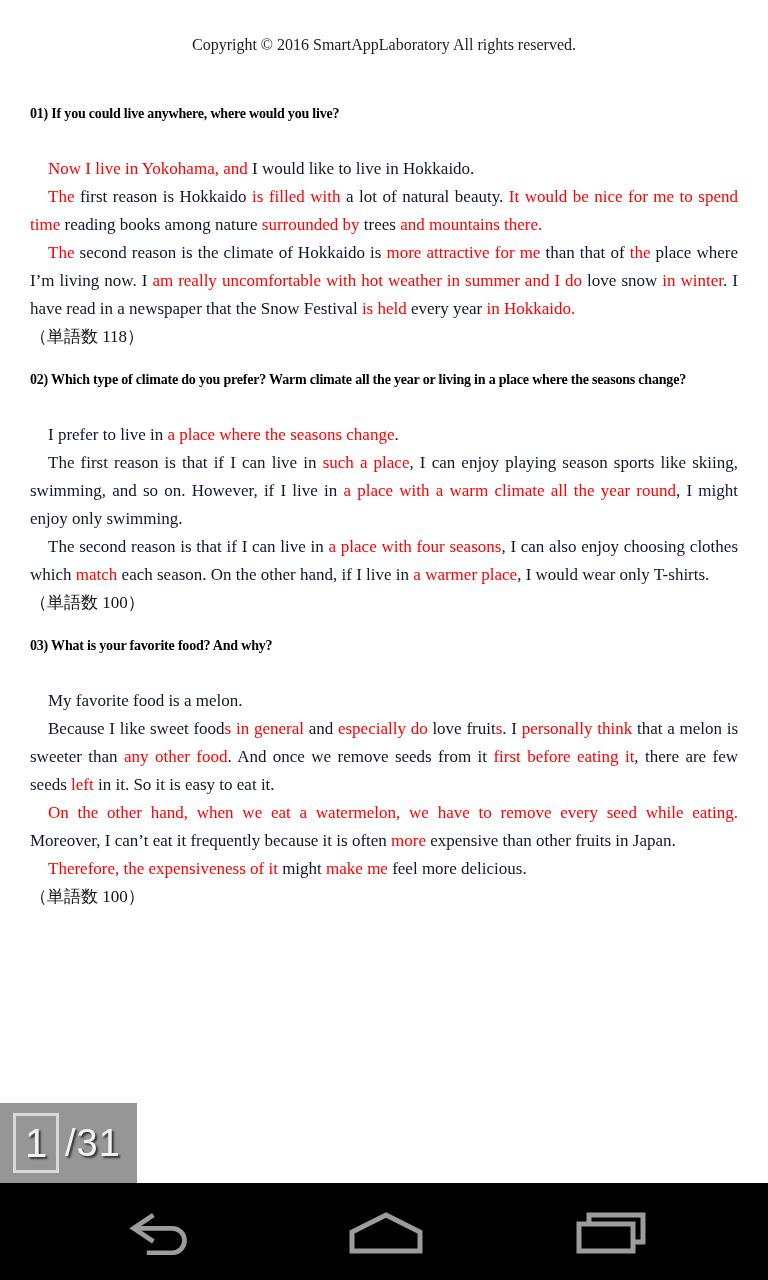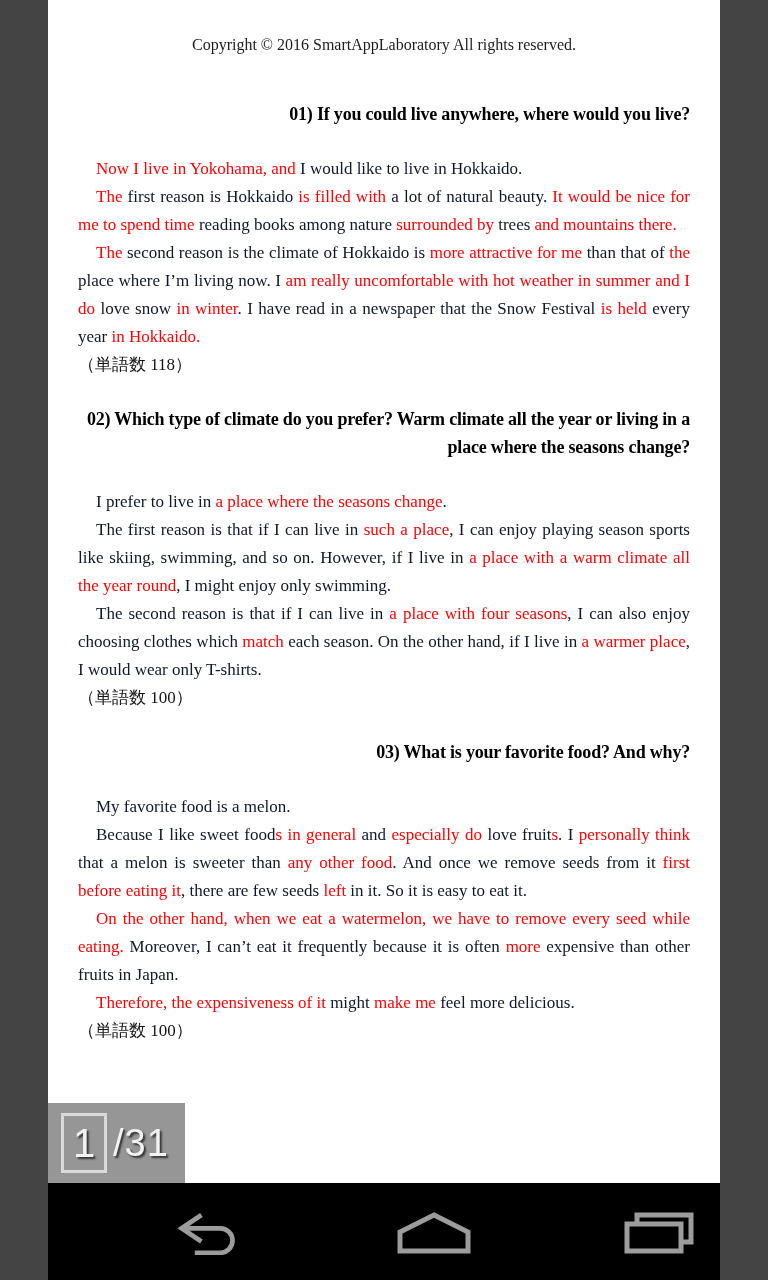--- a/index.html
+++ b/index.html
@@ -1,41 +1,40 @@
 <!DOCTYPE html>
 <html><head>
 <meta charset="utf-8">
 <style>
   * { box-sizing: border-box; }
   html, body { margin: 0; padding: 0; background: #444; }
   .screen {
     position: relative;
-    width: 672px; height: 1280px;
+    width: 768px; height: 1280px;
     margin: 0 auto;
     background: #ffffff;
     overflow: hidden;
     font-family: "Liberation Serif", "DejaVu Serif", serif;
   }
   .copyright {
     padding-top: 36px;
     text-align: center;
     font-size: 16px;
     color: #1d1d1d;
   }
   .content { padding: 0 30px; }
-  .section { margin-top: 26px; }
+  .section { margin-top: 15px; }
   .section.first { margin-top: 46px; }
   .q-heading {
     margin: 0 0 27px 0;
-    font-size: 18px;
+    font-size: 14px;
     font-weight: bold;
     line-height: 28px;
     color: #000;
     letter-spacing: -0.2px;
-    text-align: right;
   }
   .para {
     margin: 0;
     font-size: 17px;
     line-height: 28px;
     color: #141414;
     text-align: justify;
     text-indent: 18px;
   }
   .seg-red { color: #ff0000; }

